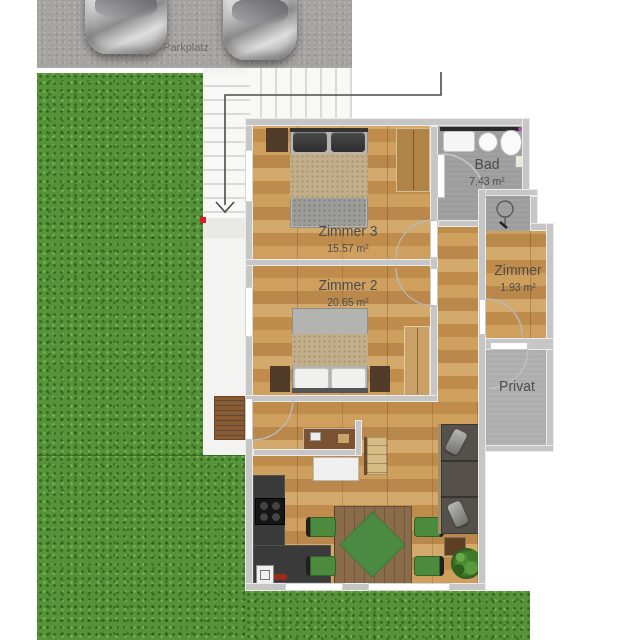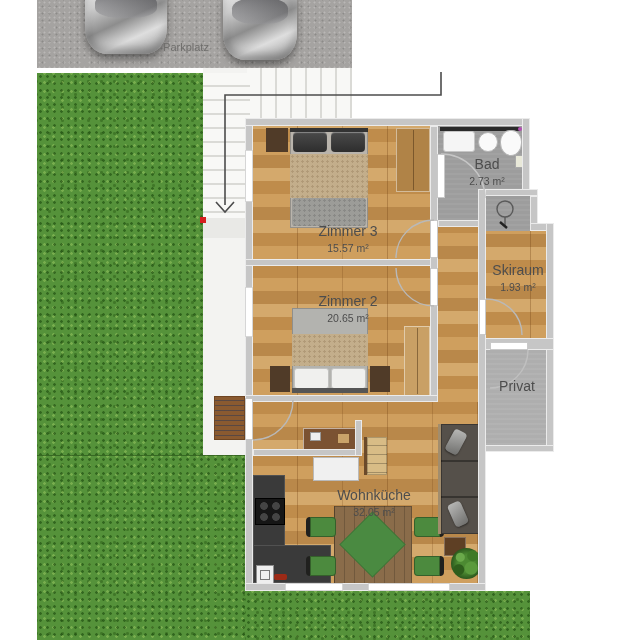--- a/index.html
+++ b/index.html
@@ -211,33 +211,29 @@
     <path d="M293,400 A40,40 0 0 1 253,440" fill="none" stroke="#b9b9b9" stroke-width="1.4"></path>
     <circle cx="505" cy="209" r="8" fill="none" stroke="#5a5a5a" stroke-width="1.4"></circle>
     <line x1="505" y1="217" x2="505" y2="227" stroke="#5a5a5a" stroke-width="1.4"></line>
     <path d="M500,222 l7,6" stroke="#222" stroke-width="2.4"></path>
   </svg>
 
   <div class="rlabel" style="left:348px;top:222px;">
     <div class="nm">Zimmer 3</div>
     <div class="ar">15.57 m²</div>
   </div>
-  <div class="rlabel" style="left:348px;top:292px;">
+  <div class="rlabel" style="left:348px;top:276px;">
     <div class="nm">Zimmer 2</div>
     <div class="ar">20.65 m²</div>
   </div>
   <div class="rlabel" style="left:487px;top:155px;">
     <div class="nm">Bad</div>
-    <div class="ar">2.73 m²</div>
+    <div class="ar">7.43 m²</div>
   </div>
   <div class="rlabel" style="left:518px;top:261px;">
-    <div class="nm">Skiraum</div>
+    <div class="nm">Zimmer</div>
     <div class="ar">1.93 m²</div>
   </div>
   <div class="rlabel" style="left:517px;top:377px;">
     <div class="nm">Privat</div>
   </div>
-  <div class="rlabel" style="left:374px;top:486px;">
-    <div class="nm">Wohnküche</div>
-    <div class="ar">32.05 m²</div>
-  </div>
 
 </div>
 
 </body></html>

